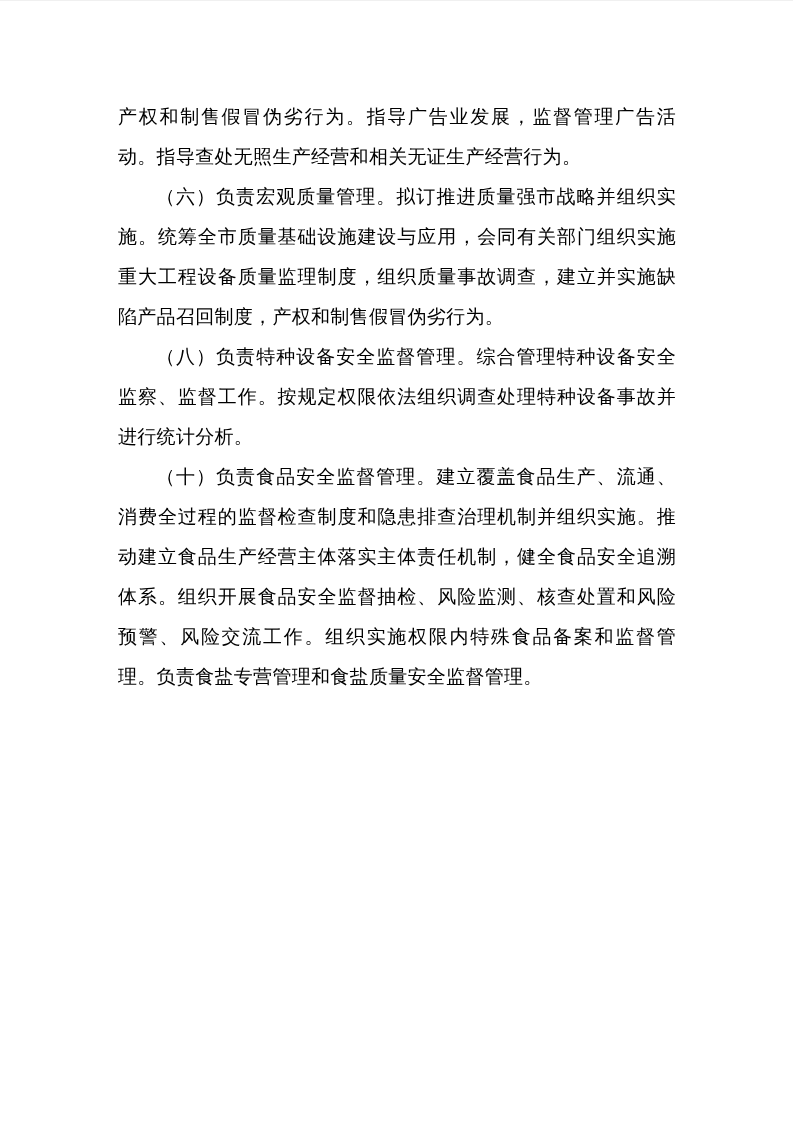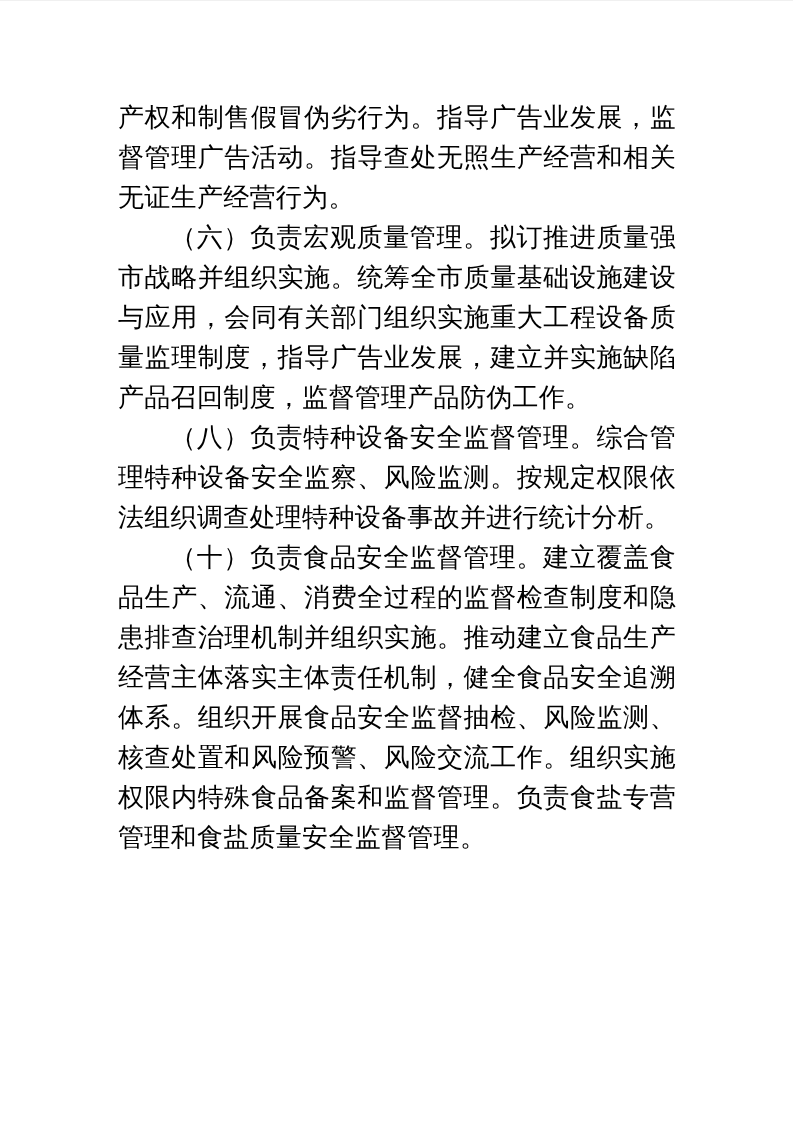--- a/index.html
+++ b/index.html
@@ -13,38 +13,38 @@
     height: 1122px;
     background: #ffffff;
     border-top: 1px solid #f0f0f0;
     box-sizing: border-box;
     overflow: hidden;
   }
   .content {
     box-sizing: border-box;
     padding: 96px 117px 0 118px;
     font-family: "Liberation Sans", "DejaVu Sans", sans-serif;
-    font-size: 26px;
+    font-size: 19px;
     line-height: 40px;
     color: #000000;
     text-align: justify;
     text-justify: inter-ideograph;
     letter-spacing: 0.3px;
   }
   .content p {
     margin: 0;
     padding: 0;
   }
   .content p.indent {
     text-indent: 2em;
   }
 </style>
 </head>
 <body>
 
 <div class="page">
   <div class="content">
       <p class="">产权和制售假冒伪劣行为。指导广告业发展，监督管理广告活动。指导查处无照生产经营和相关无证生产经营行为。</p>
-      <p class="indent">（六）负责宏观质量管理。拟订推进质量强市战略并组织实施。统筹全市质量基础设施建设与应用，会同有关部门组织实施重大工程设备质量监理制度，指导广告业发展，建立并实施缺陷产品召回制度，监督管理产品防伪工作。</p>
-      <p class="indent">（八）负责特种设备安全监督管理。综合管理特种设备安全监察、风险监测。按规定权限依法组织调查处理特种设备事故并进行统计分析。</p>
+      <p class="indent">（六）负责宏观质量管理。拟订推进质量强市战略并组织实施。统筹全市质量基础设施建设与应用，会同有关部门组织实施重大工程设备质量监理制度，组织质量事故调查，建立并实施缺陷产品召回制度，产权和制售假冒伪劣行为。</p>
+      <p class="indent">（八）负责特种设备安全监督管理。综合管理特种设备安全监察、监督工作。按规定权限依法组织调查处理特种设备事故并进行统计分析。</p>
       <p class="indent">（十）负责食品安全监督管理。建立覆盖食品生产、流通、消费全过程的监督检查制度和隐患排查治理机制并组织实施。推动建立食品生产经营主体落实主体责任机制，健全食品安全追溯体系。组织开展食品安全监督抽检、风险监测、核查处置和风险预警、风险交流工作。组织实施权限内特殊食品备案和监督管理。负责食盐专营管理和食盐质量安全监督管理。</p>
     </div>
 </div>
 
 </body></html>

